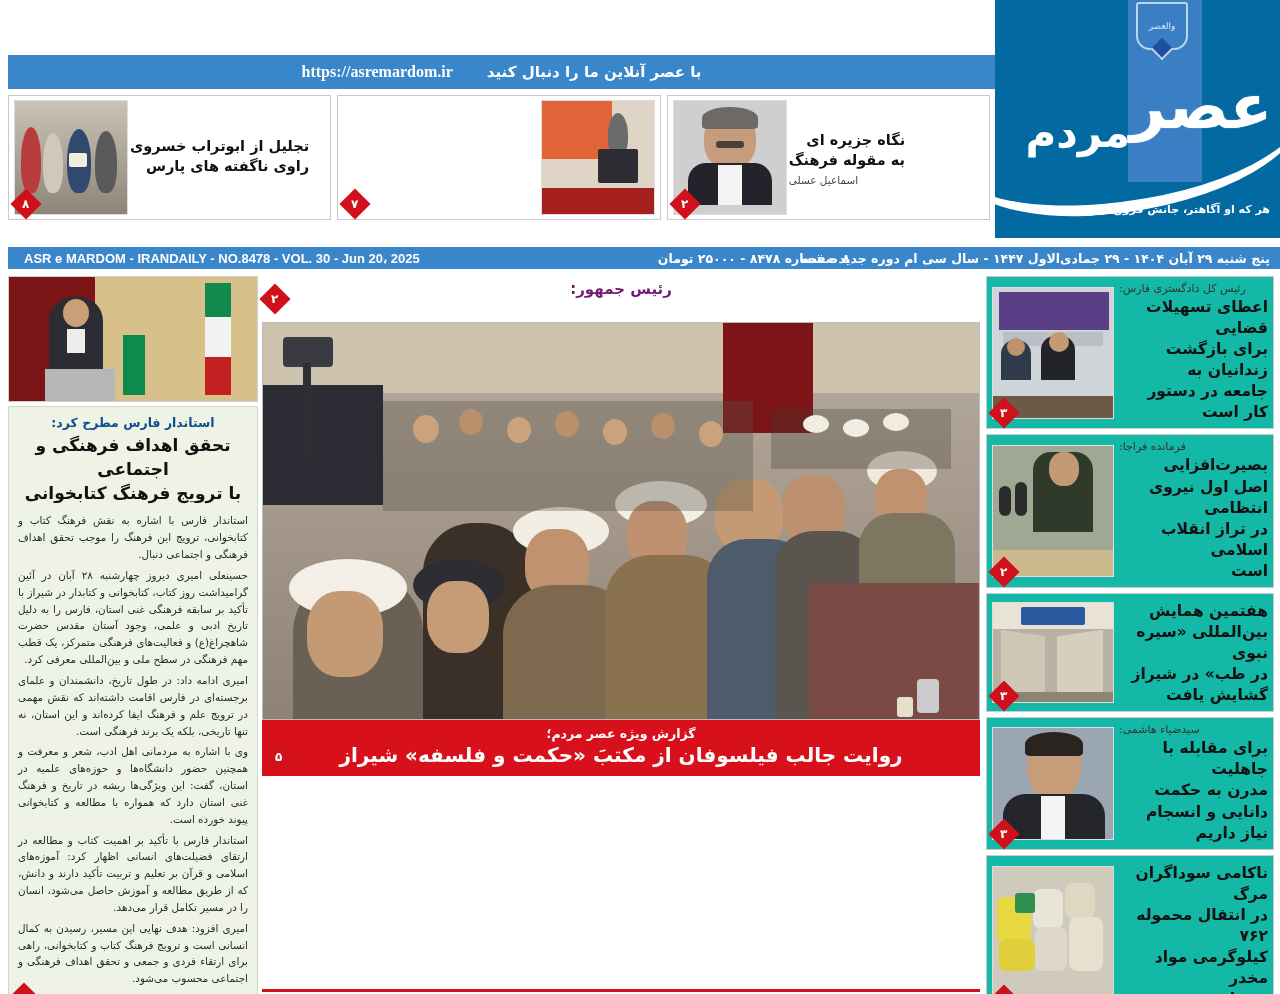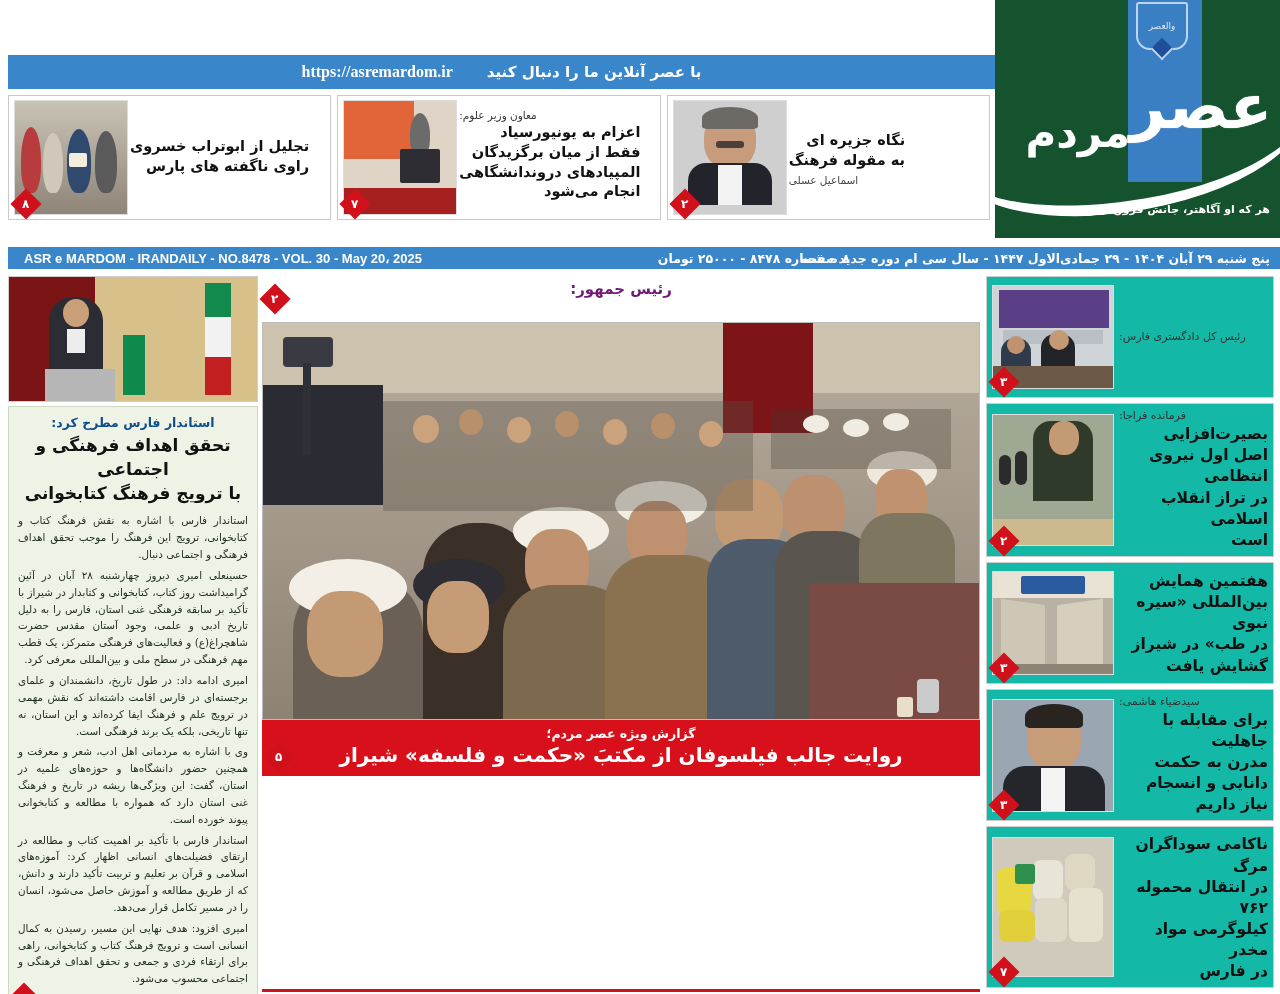--- a/index.html
+++ b/index.html
@@ -10,21 +10,21 @@
     font-family:"DejaVu Sans","Liberation Sans",sans-serif;
     overflow:hidden;
     position:relative;
     color:#111;
   }
   .page{position:relative;width:1280px;height:994px;}
 
   
   .masthead{
     position:absolute;top:0;right:0;width:285px;height:238px;
-    background:#14532d;
+    background:#0369a1;
     overflow:hidden;
   }
   .masthead .inner-band{
     position:absolute;top:0;right:78px;width:74px;height:182px;
     background:#3a7ec4;
   }
   .seal{
     position:absolute;top:2px;right:92px;width:48px;height:44px;
     border:2px solid #bcd6ef;
     border-radius:3px 3px 14px 14px;
@@ -228,28 +228,20 @@
         <div class="fig" style="left:52px;top:28px;width:24px;height:64px;background:#2f4a6e"></div>
         <div class="fig" style="left:80px;top:30px;width:22px;height:62px;background:#5a5a5a"></div>
         <div class="fig" style="left:54px;top:52px;width:18px;height:14px;border-radius:2px;background:#f2eddc"></div>
       </div>
       <div class="badge">
         <span>۸</span>
       </div>
     </div>
 
     <div class="teaser">
-      <div class="teaser-text">
-        <div class="teaser-kicker">معاون وزیر علوم:</div>
-        <div class="teaser-title" style="white-space:pre-line">اعزام به یونیورسیاد
-فقط از میان برگزیدگان
-المپیادهای دروندانشگاهی
-انجام می‌شود</div>
-        <div class="teaser-byline"></div>
-      </div>
       <div class="teaser-photo">
         <div class="ph" style="background:#e0d4c6"></div>
         <div class="fig" style="left:0;top:0;width:70px;height:58px;border-radius:0;background:#e2653a"></div>
         <div class="fig" style="left:66px;top:12px;width:20px;height:44px;background:#6b6b6b"></div>
         <div class="fig" style="left:56px;top:48px;width:40px;height:34px;border-radius:2px;background:#2d2d33"></div>
         <div class="fig" style="left:0;bottom:0;width:112px;height:26px;border-radius:0;background:#a5201f"></div>
       </div>
       <div class="badge">
         <span>۷</span>
       </div>
@@ -273,21 +265,21 @@
       <div class="badge">
         <span>۲</span>
       </div>
     </div>
 
   </div>
 
   <div class="infobar">
     <span class="fa-date">پنج شنبه ۲۹ آبان ۱۴۰۴ - ۲۹ جمادی‌الاول ۱۴۴۷ - سال سی ام دوره جدید - شماره ۸۴۷۸ - ۲۵۰۰۰ تومان</span>
     <span class="pages">۸ صفحه</span>
-    <span class="en">ASR e MARDOM - IRANDAILY - NO.8478 - VOL. 30 -  May 20، 2025</span>
+    <span class="en">ASR e MARDOM - IRANDAILY - NO.8478 - VOL. 30 -  Jun 20، 2025</span>
   </div>
 
   <div class="main">
 
     <div class="leftcol">
       <div class="lc-photo">
         <div class="ph" style="background:#d8c79a"></div>
         <div class="fig" style="left:0;top:0;width:86px;height:126px;border-radius:0;background:#7b1414"></div>
         <div class="fig" style="left:86px;top:0;width:164px;height:126px;border-radius:0;background:#d8c08a"></div>
         <div class="fig" style="left:40px;top:20px;width:54px;height:82px;border-radius:24px 24px 0 0;background:#2c2c34"></div>
@@ -377,20 +369,23 @@
           <span>۵</span>
         </div>
       </div>
     </div>
 
     <div class="rightcol">
 
       <div class="side-item">
         <div class="side-text">
           <div class="side-kicker">رئیس کل دادگستری فارس:</div>
+          <div class="side-title" style="white-space:pre-line">اعطای تسهیلات قضایی
+برای بازگشت زندانیان به
+جامعه در دستور کار است</div>
         </div>
         <div class="side-photo">
           <div class="ph" style="background:#cfd4d8"></div>
           <div class="fig" style="left:6px;top:4px;width:110px;height:38px;border-radius:0;background:#5b3f86"></div>
           <div class="fig" style="left:10px;top:44px;width:100px;height:14px;border-radius:0;background:#b9bfc4"></div>
           <div class="fig" style="left:8px;top:52px;width:30px;height:40px;border-radius:14px 14px 0 0;background:#2f3a4b"></div>
           <div class="fig" style="left:14px;top:50px;width:18px;height:18px;border-radius:50%;background:#c09270"></div>
           <div class="fig" style="left:48px;top:48px;width:34px;height:44px;border-radius:14px 14px 0 0;background:#23232a"></div>
           <div class="fig" style="left:56px;top:44px;width:20px;height:20px;border-radius:50%;background:#c49a74"></div>
           <div class="fig" style="left:0;bottom:0;width:120px;height:22px;border-radius:0;background:#6d5a46"></div>

